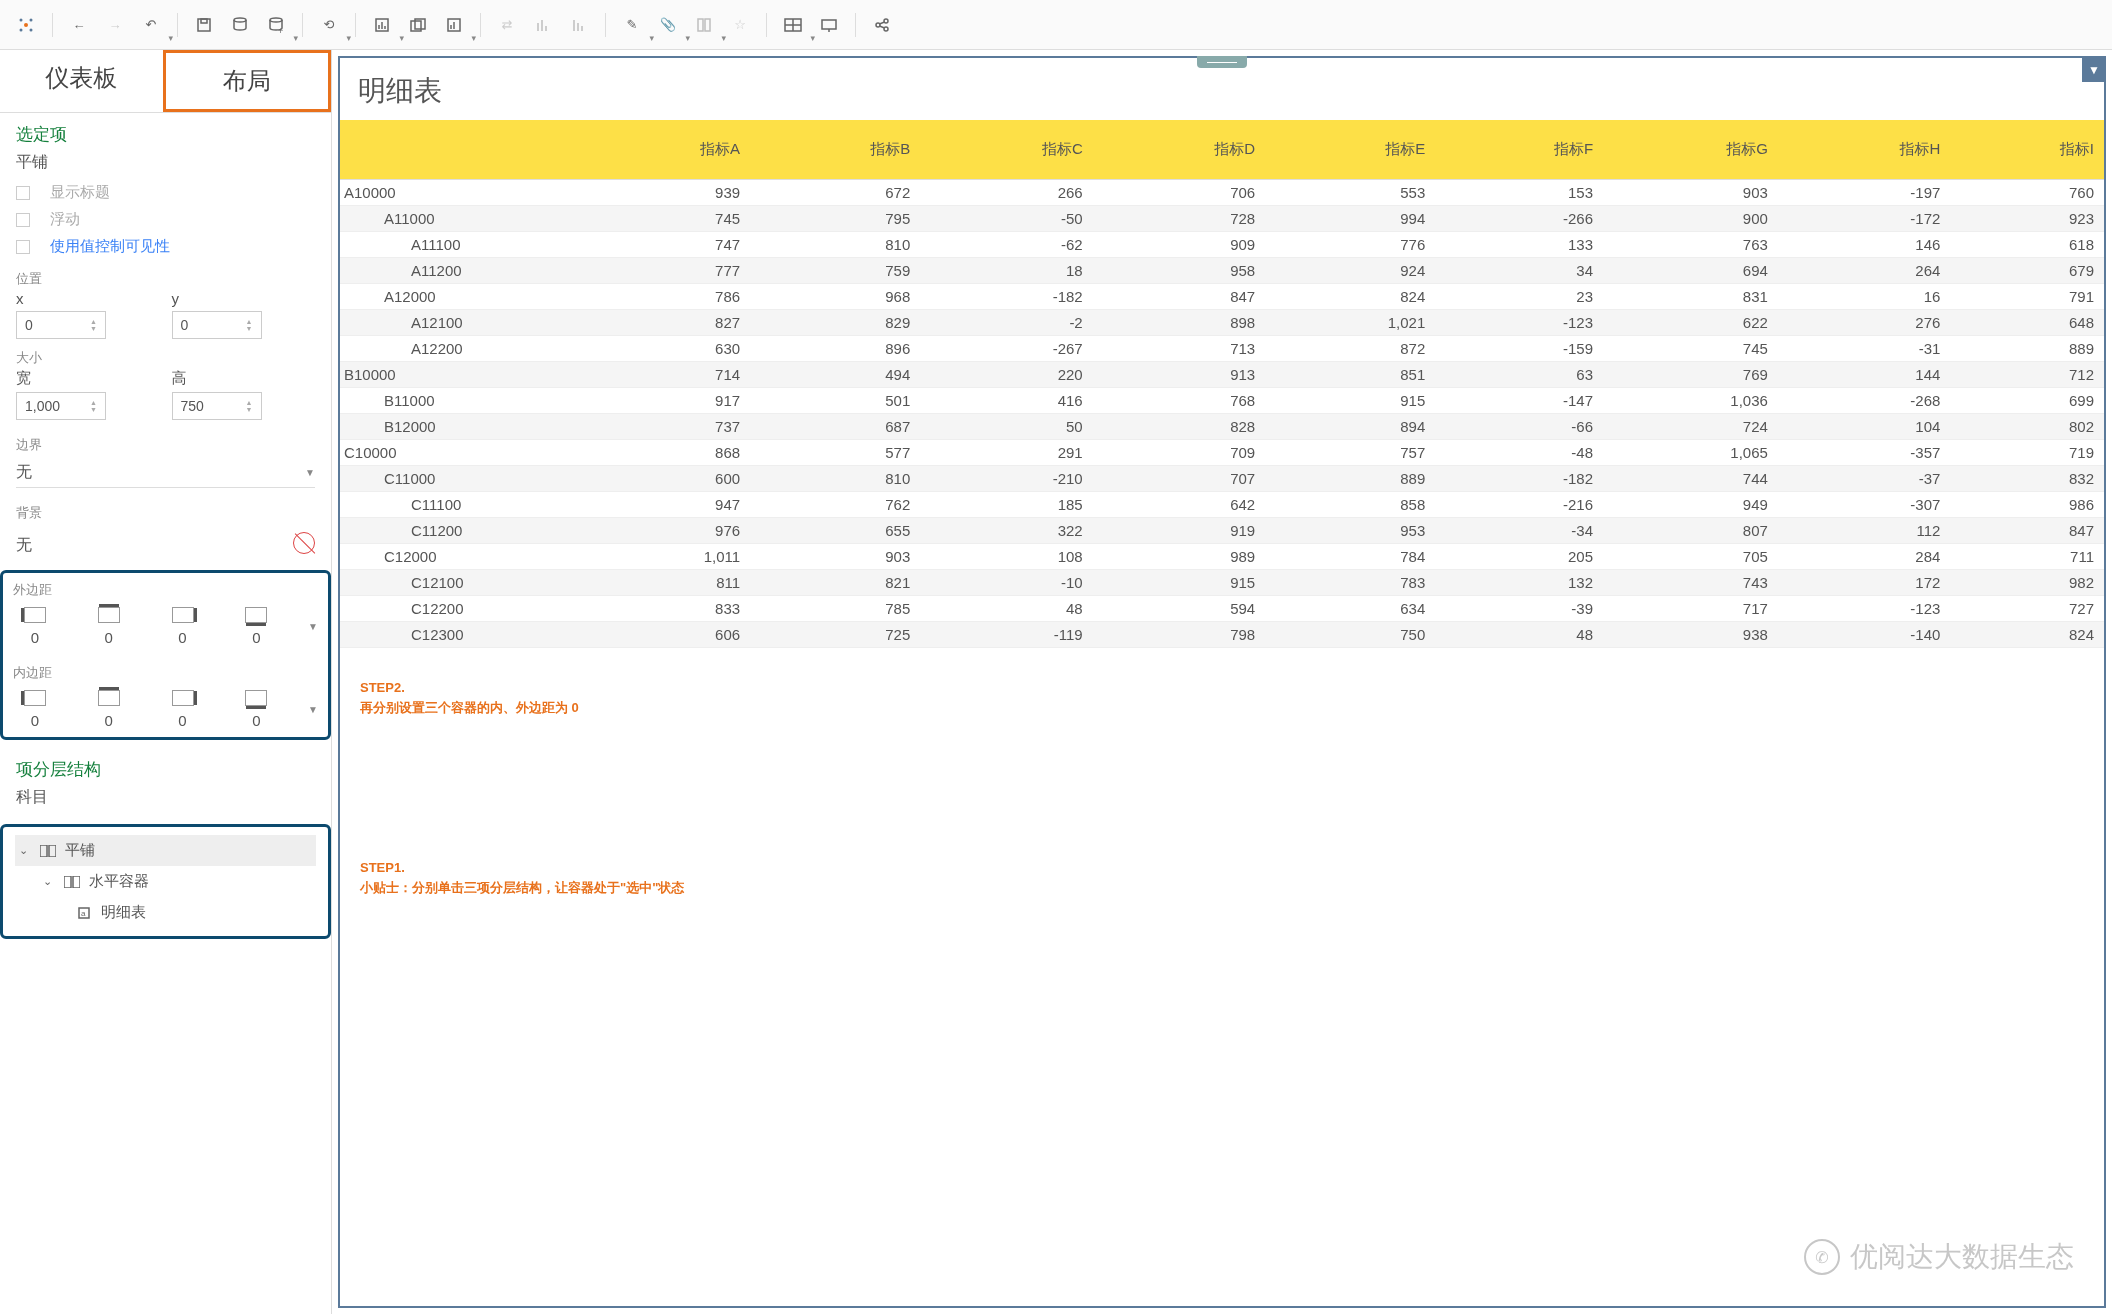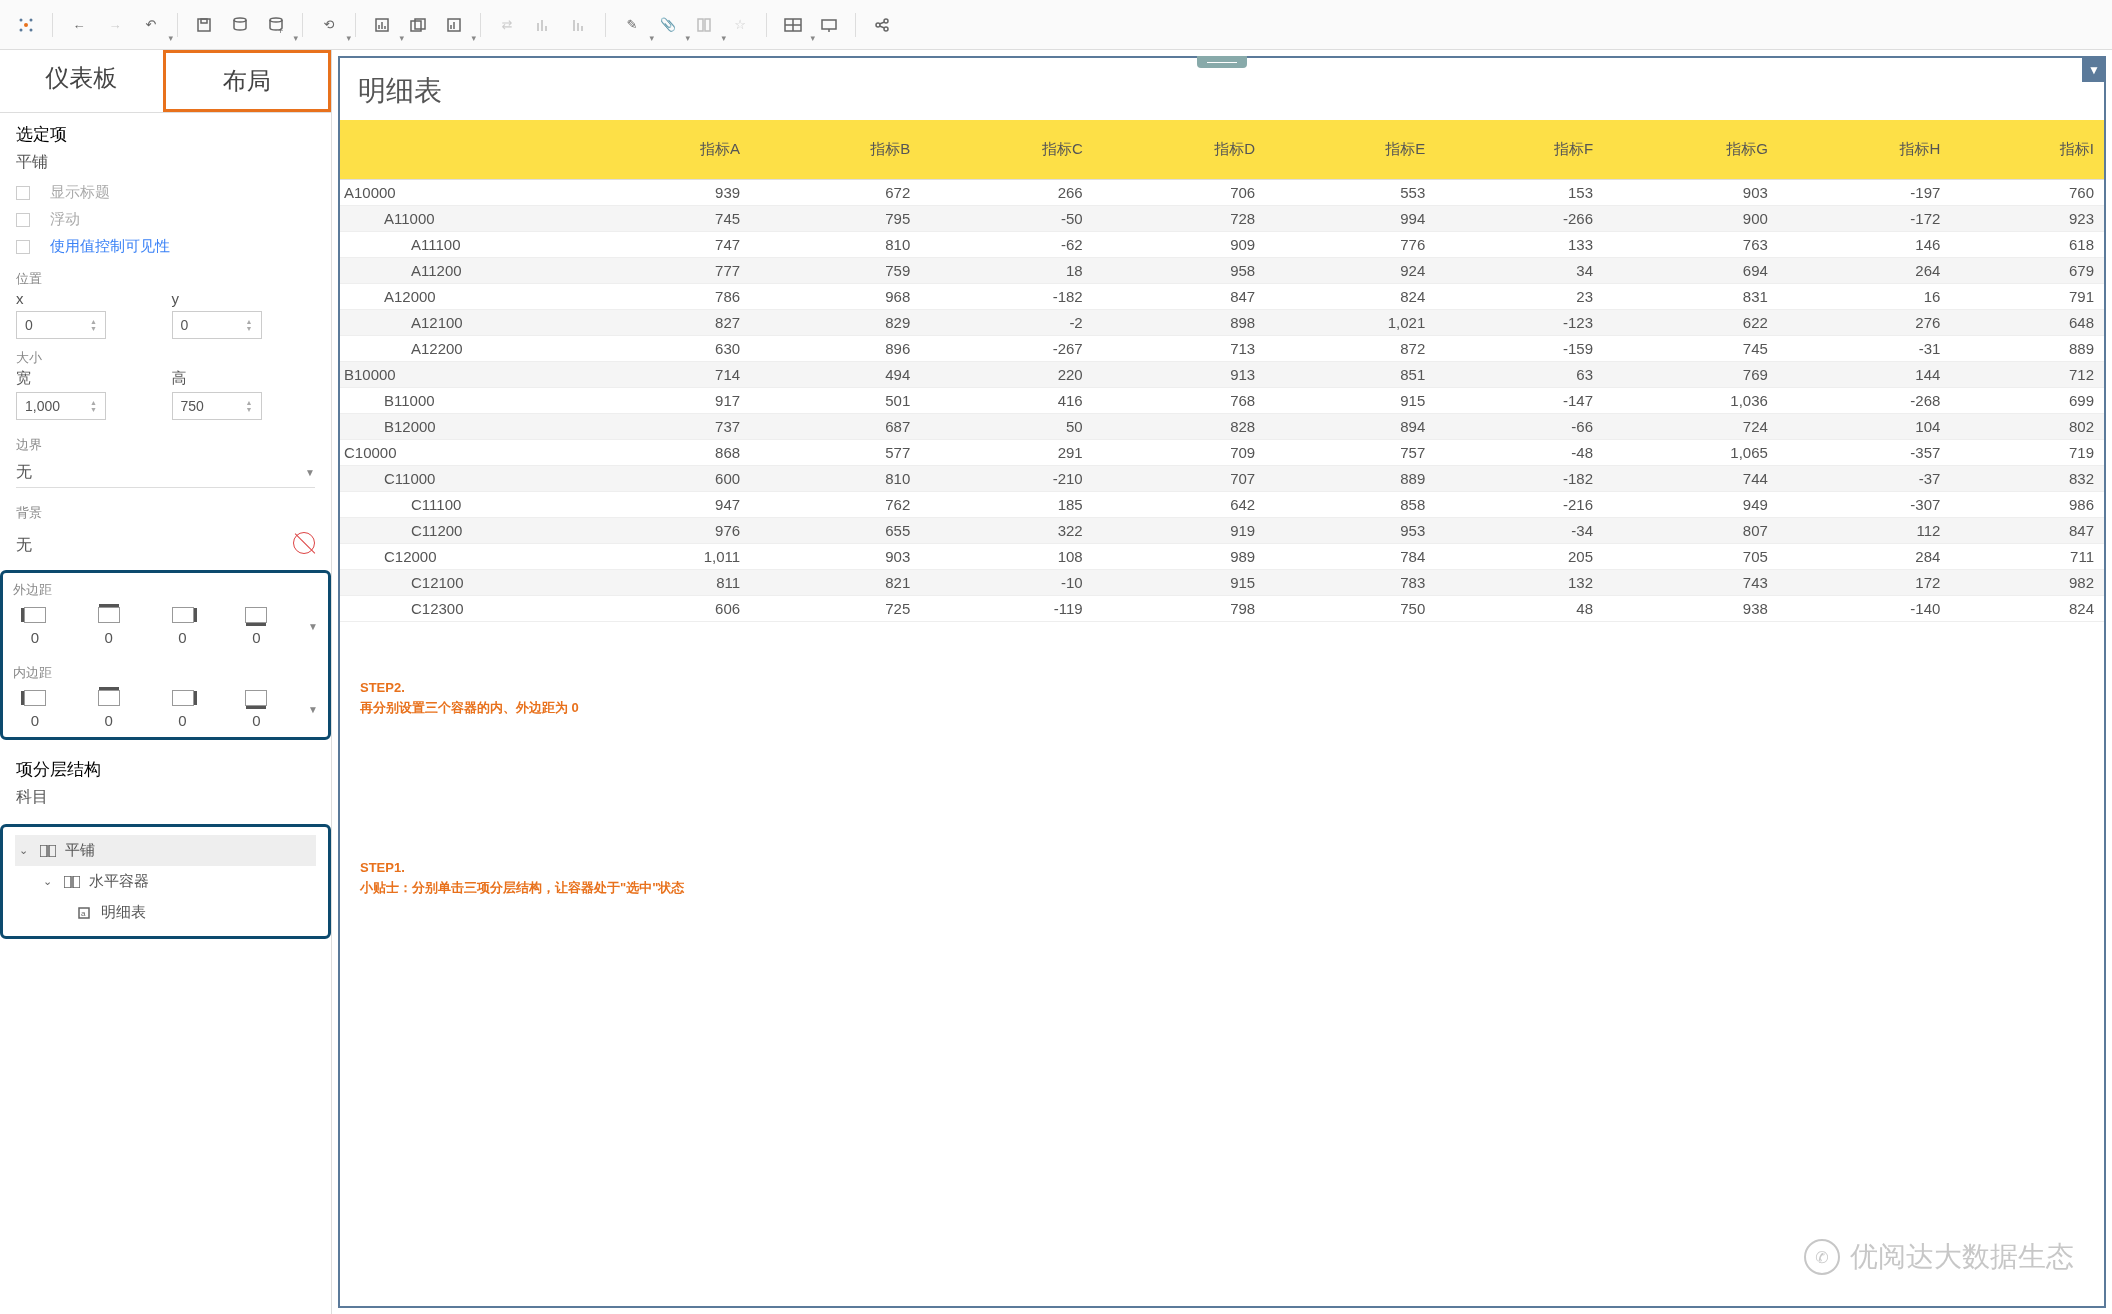--- a/index.html
+++ b/index.html
@@ -18,21 +18,21 @@
 .workspace { flex: 1; background: #fff; position: relative; padding: 6px; }
 
 
 .side-tabs { display: flex; border-bottom: 1px solid #ddd; }
 .side-tab { flex: 1; padding: 12px 0; text-align: center; font-size: 24px; cursor: pointer; color: #444; }
 .side-tab.active { font-weight: 400; }
 .side-tab.highlighted { border: 3px solid #e8711c; }
 
 
 .section { padding: 10px 16px; }
-.sec-title { font-size: 17px; color: #000000; margin-bottom: 6px; }
+.sec-title { font-size: 17px; color: #15803d; margin-bottom: 6px; }
 .sec-sub { font-size: 16px; color: #555; margin-bottom: 6px; }
 .chk-row { display: flex; align-items: center; gap: 20px; padding: 4px 0; color: #aaa; font-size: 15px; }
 .chk-box { width: 14px; height: 14px; border: 1px solid #ccc; background: #fff; }
 .chk-row.enabled { color: #3b82f6; }
 .group-label { font-size: 13px; color: #888; margin-top: 10px; }
 .xy-row { display: flex; gap: 12px; margin-top: 2px; }
 .xy-col { flex: 1; }
 .xy-label { font-size: 15px; color: #555; margin-bottom: 4px; display: block; }
 .num-input { width: 90px; height: 28px; border: 1px solid #ccc; padding: 0 8px; font-size: 14px; color: #555; display: flex; align-items: center; justify-content: space-between; }
 .spin { display: flex; flex-direction: column; font-size: 7px; color: #aaa; line-height: 7px; }
@@ -575,20 +575,32 @@
                   <td>821</td>
                   <td>-10</td>
                   <td>915</td>
                   <td>783</td>
                   <td>132</td>
                   <td>743</td>
                   <td>172</td>
                   <td>982</td>
                 </tr>
                 <tr>
+                  <td class="lvl2">C12200</td>
+                  <td>833</td>
+                  <td>785</td>
+                  <td>48</td>
+                  <td>594</td>
+                  <td>634</td>
+                  <td>-39</td>
+                  <td>717</td>
+                  <td>-123</td>
+                  <td>727</td>
+                </tr>
+                <tr>
                   <td class="lvl2">C12300</td>
                   <td>606</td>
                   <td>725</td>
                   <td>-119</td>
                   <td>798</td>
                   <td>750</td>
                   <td>48</td>
                   <td>938</td>
                   <td>-140</td>
                   <td>824</td>

